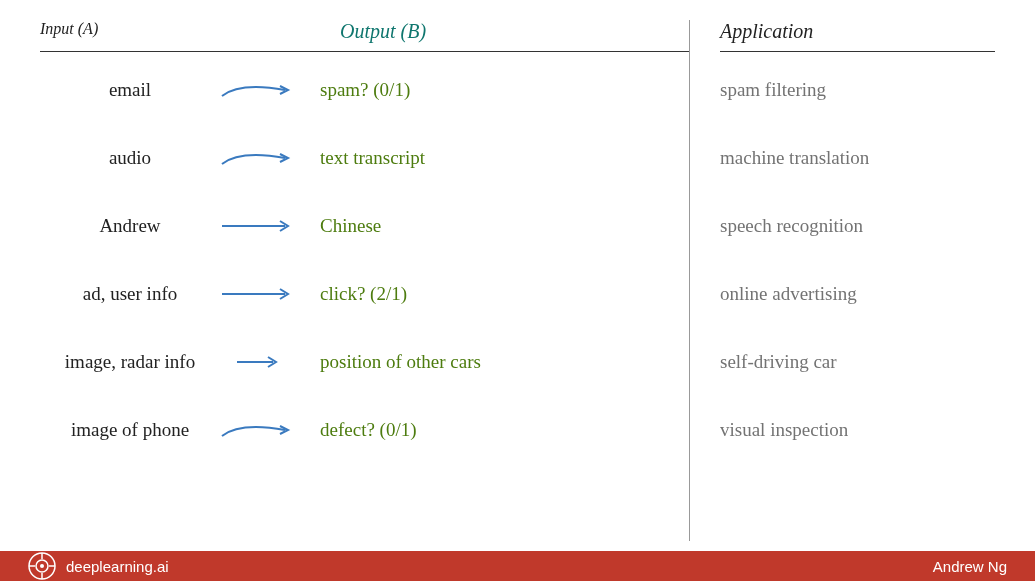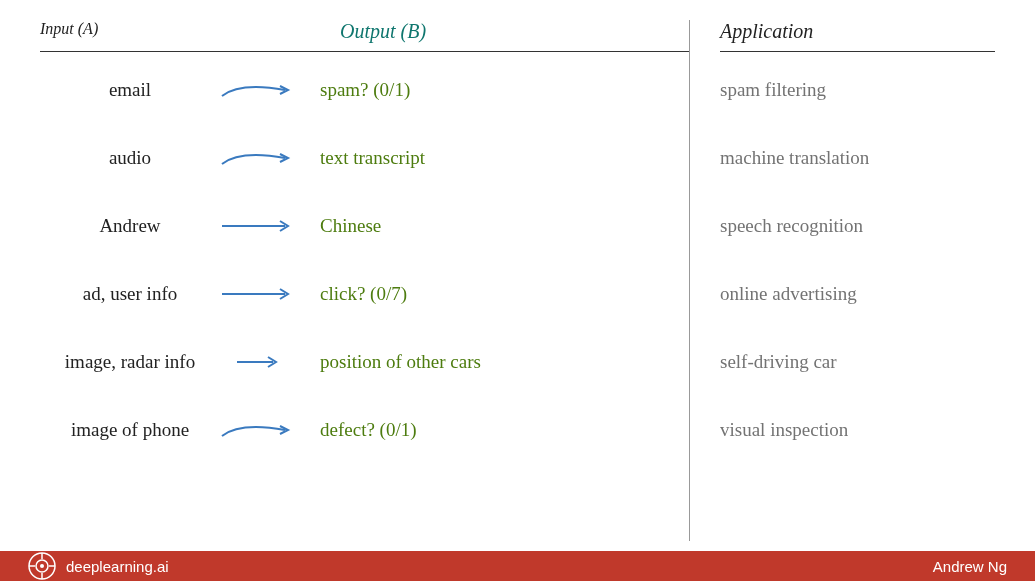--- a/index.html
+++ b/index.html
@@ -181,21 +181,21 @@
       </div>
 
       <div class="data-row">
         <div class="cell-input">ad, user info</div>
         <div class="arrow-cell">
           <svg class="arrow-svg" viewBox="0 0 85 24" fill="none" xmlns="http://www.w3.org/2000/svg">
             <path d="M2 12 L65 12" stroke="#3a7abf" stroke-width="2" fill="none"></path>
             <path d="M60 7 L68 12 L60 17" stroke="#3a7abf" stroke-width="2" fill="none"></path>
           </svg>
         </div>
-        <div class="cell-output">click? (0/7)</div>
+        <div class="cell-output">click? (2/1)</div>
       </div>
 
       <div class="data-row">
         <div class="cell-input">image, radar info</div>
         <div class="arrow-cell">
           <svg class="arrow-svg" viewBox="0 0 55 24" fill="none" xmlns="http://www.w3.org/2000/svg">
             <path d="M2 12 L38 12" stroke="#3a7abf" stroke-width="2" fill="none"></path>
             <path d="M33 7 L41 12 L33 17" stroke="#3a7abf" stroke-width="2" fill="none"></path>
           </svg>
         </div>

